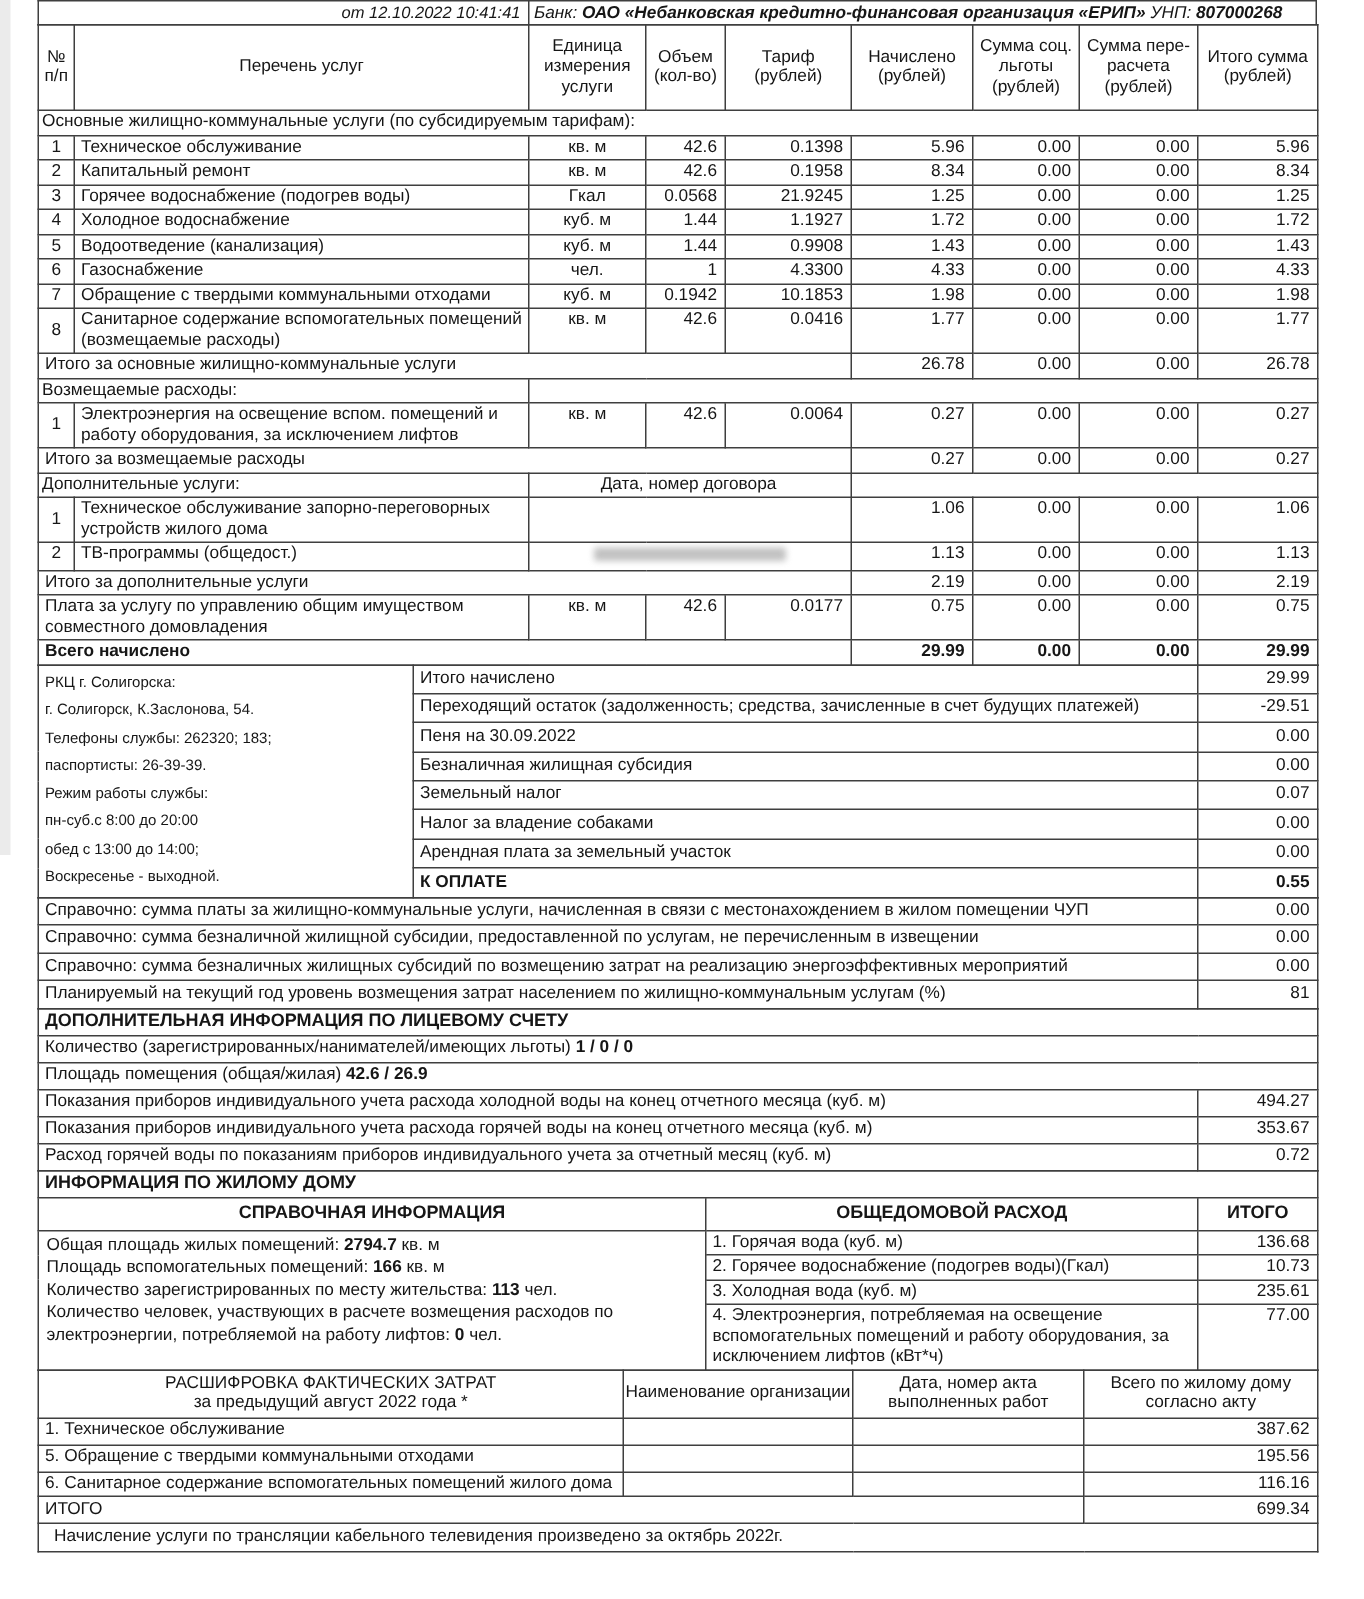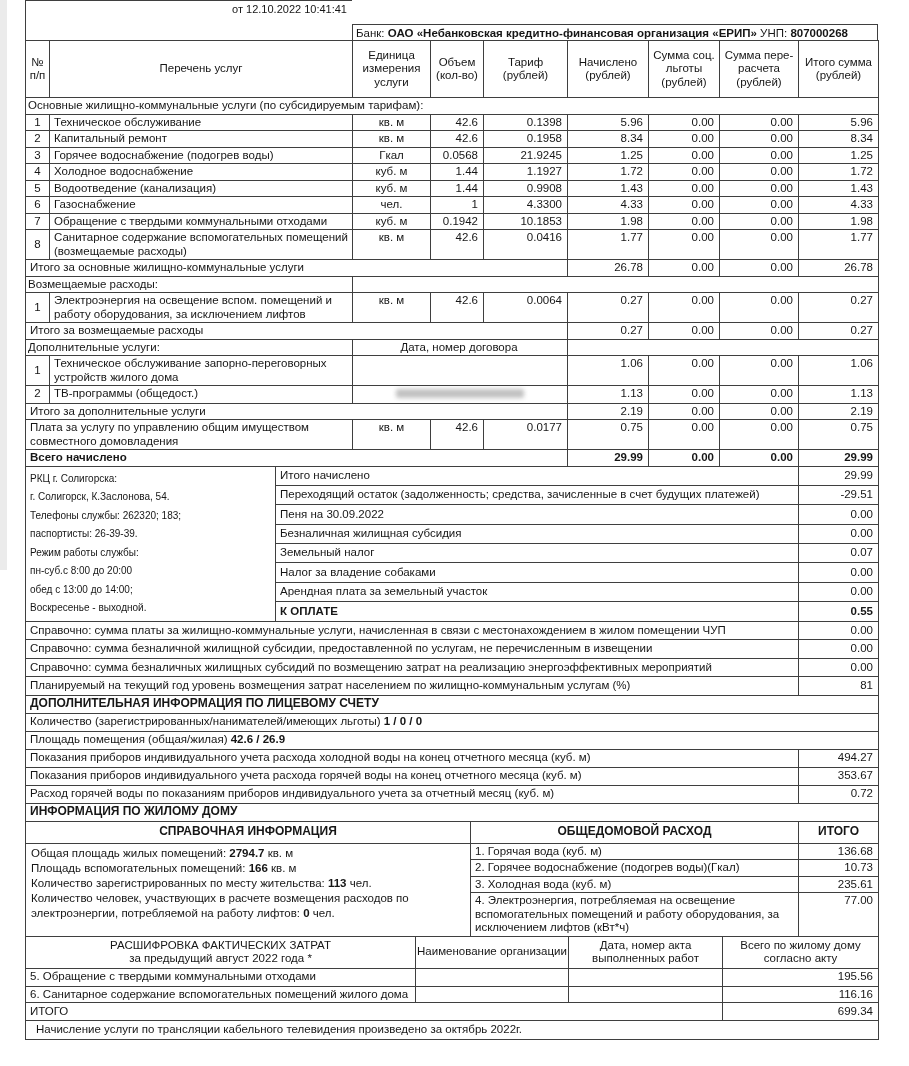--- a/index.html
+++ b/index.html
@@ -2,25 +2,25 @@
 <html><head>
 <meta charset="utf-8">
 <style>
   html,body{margin:0;padding:0;background:#fff;}
   .page{position:relative;width:909px;height:1066px;background:#fff;overflow:hidden;
         font-family:"Liberation Sans","DejaVu Sans",sans-serif;color:#161616;}
   .scan-edge{position:absolute;left:0;top:0;width:7px;height:570px;background:#ebebeb;}
   .doc{position:absolute;left:25px;top:0;width:853px;}
 
   
-  .topstrip{display:flex;width:100%;}
+  .topstrip{display:flex;width:100%;font-style:italic;}
   .ts-left{width:327px;box-sizing:border-box;border:1px solid #3f3f3f;border-right:none;
            font-size:11px;text-align:right;padding:2px 5px 1px 2px;white-space:nowrap;}
   .ts-right{flex:1;box-sizing:border-box;border:1px solid #3f3f3f;font-size:11.5px;
-            padding:2px 18px 1px 3px;white-space:nowrap;overflow:hidden;margin-top:24px;}
+            padding:2px 18px 1px 3px;white-space:nowrap;overflow:hidden;}
   .b{font-weight:bold;}
 
   
   table{border-collapse:collapse;width:100%;table-layout:fixed;margin-top:-1px;}
   td,th{border:1px solid #3f3f3f;font-size:11.5px;line-height:13.5px;padding:1px 4px;
         vertical-align:top;overflow:hidden;word-wrap:break-word;}
   th{font-weight:normal;vertical-align:middle;text-align:center;padding:2px 1px;}
   .num{text-align:right;padding-right:5px;white-space:nowrap;}
   .ctr{text-align:center;}
   .bold td{font-weight:bold;}
@@ -423,20 +423,26 @@
           <tr class="costs-head">
         <th>
           <div>РАСШИФРОВКА ФАКТИЧЕСКИХ ЗАТРАТ</div>
           <div>за предыдущий август 2022  года *</div>
         </th>
         <th>Наименование организации</th>
         <th>Дата, номер акта выполненных работ</th>
         <th>Всего по жилому дому согласно акту</th>
       </tr>
       <tr class="inline-row">
+        <td>1. Техническое обслуживание</td>
+        <td></td>
+        <td></td>
+        <td class="num">387.62</td>
+      </tr>
+      <tr class="inline-row">
         <td>5. Обращение с твердыми коммунальными отходами</td>
         <td></td>
         <td></td>
         <td class="num">195.56</td>
       </tr>
       <tr>
         <td>6. Санитарное содержание вспомогательных помещений жилого дома</td>
         <td></td>
         <td></td>
         <td class="num mid">116.16</td>

